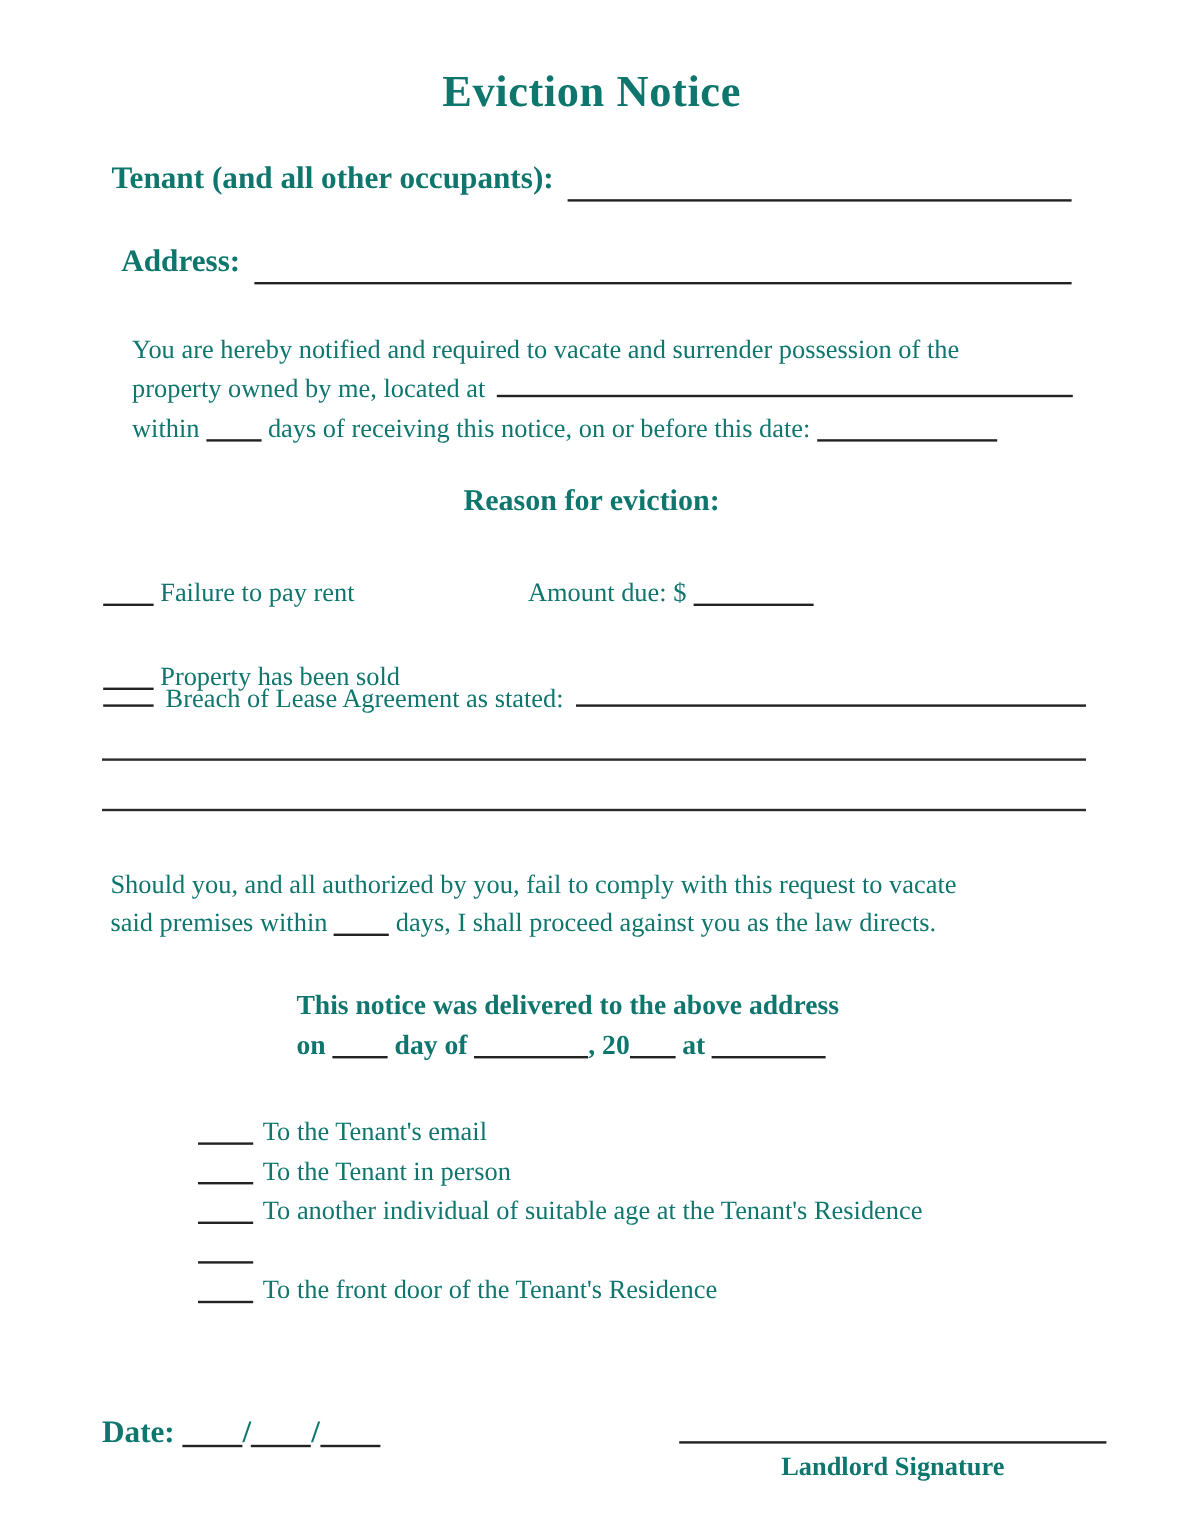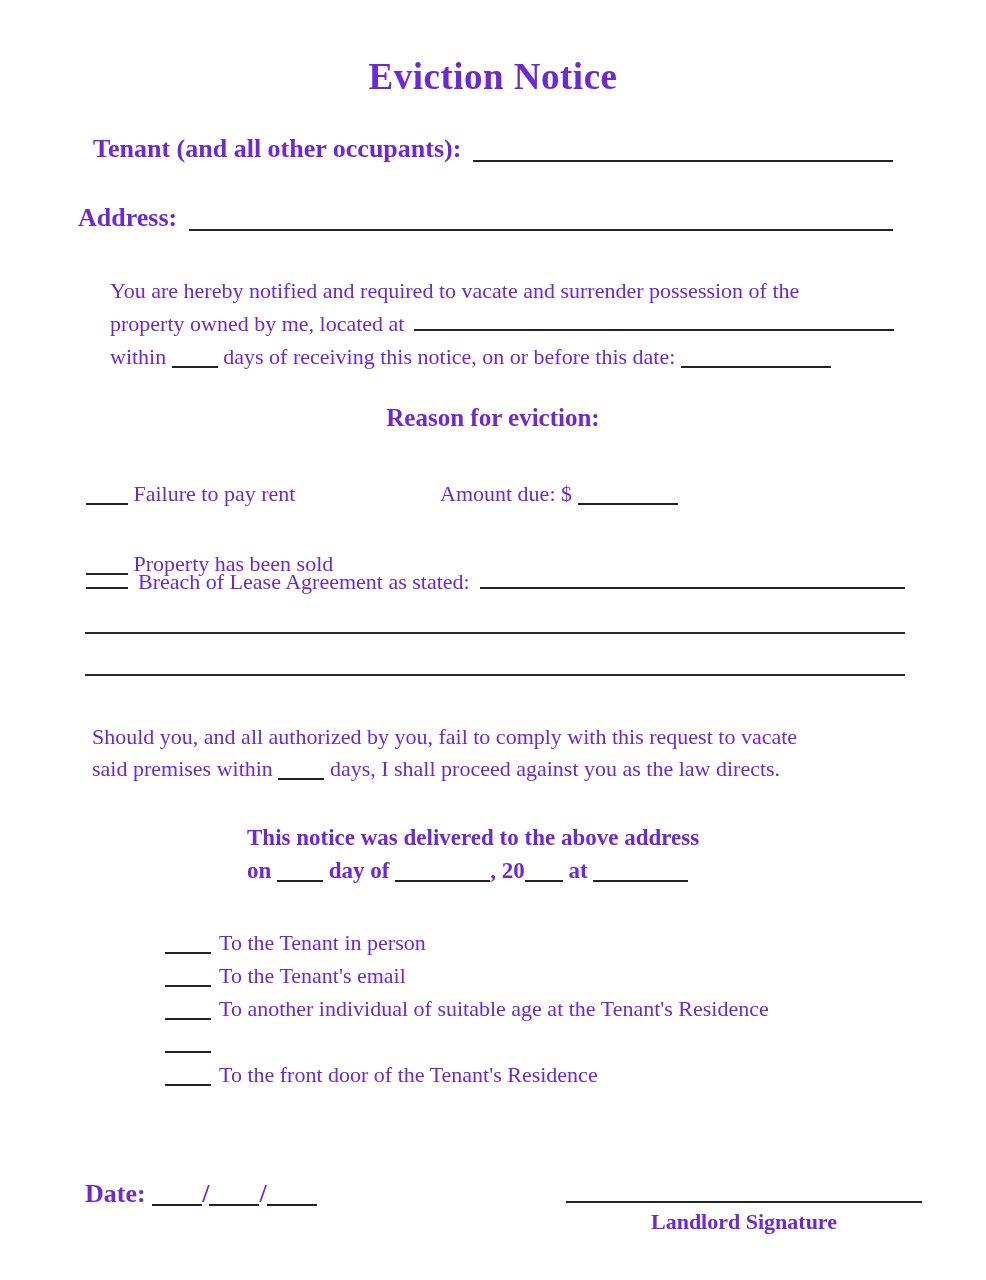--- a/index.html
+++ b/index.html
@@ -2,21 +2,21 @@
 <html><head>
 <meta charset="utf-8">
 <style>
   html, body { margin: 0; padding: 0; background: #ffffff; }
   .page {
     position: relative;
     width: 986px;
     height: 1258px;
     margin: 0 auto;
     background: #ffffff;
-    color: #6d28d9;
+    color: #0f766e;
     font-family: "Liberation Serif", "DejaVu Serif", serif;
     overflow: hidden;
   }
   .abs { position: absolute; }
 
   
   .blank {
     display: inline-block;
     height: 1em;
     border-bottom: 2px solid #222222;
@@ -35,28 +35,28 @@
   .doc-title {
     top: 55px; left: 0; right: 0;
     text-align: center;
     font-size: 37px;
     font-weight: 700;
     letter-spacing: 0.5px;
   }
 
   .label-row {
     display: flex;
-    align-items: flex-start;
+    align-items: flex-end;
     font-size: 26px;
     font-weight: 700;
     white-space: nowrap;
   }
   .label-row .blank { margin-left: 12px; }
   .row-tenant  { top: 134px; left: 93px; right: 93px; }
-  .row-address { top: 203px; left: 78px; right: 93px; }
+  .row-address { top: 203px; left: 101px; right: 93px; }
 
   .para { font-size: 22px; line-height: 33px; white-space: nowrap; }
   .para1 { top: 274px; left: 85px; right: 92px; margin-left: 25px; }
   .para .flexline { display: flex; align-items: baseline; }
   .para .flexline .blank.fill { margin-left: 10px; }
 
   .reason-heading {
     top: 404px; left: 0; right: 0;
     text-align: center;
     font-size: 25px;
@@ -194,24 +194,24 @@
       <span class="blank w46"></span>
       <span>day of</span>
       <span class="blank w95"></span><span>, 20</span><span class="blank w38"></span>
       <span>at</span>
       <span class="blank w95"></span>
     </div>
   </div>
 
   <div class="abs methods">
     <div>
+      <span class="blank w46"></span><span>To the Tenant's email</span>
+    </div>
+    <div>
       <span class="blank w46"></span><span>To the Tenant in person</span>
-    </div>
-    <div>
-      <span class="blank w46"></span><span>To the Tenant's email</span>
     </div>
     <div>
       <span class="blank w46"></span><span>To another individual of suitable age at the Tenant's Residence</span>
     </div>
     <div>
       <span class="blank w46"></span>
     </div>
     <div>
       <span class="blank w46"></span><span>To the front door of the Tenant's Residence</span>
     </div>

